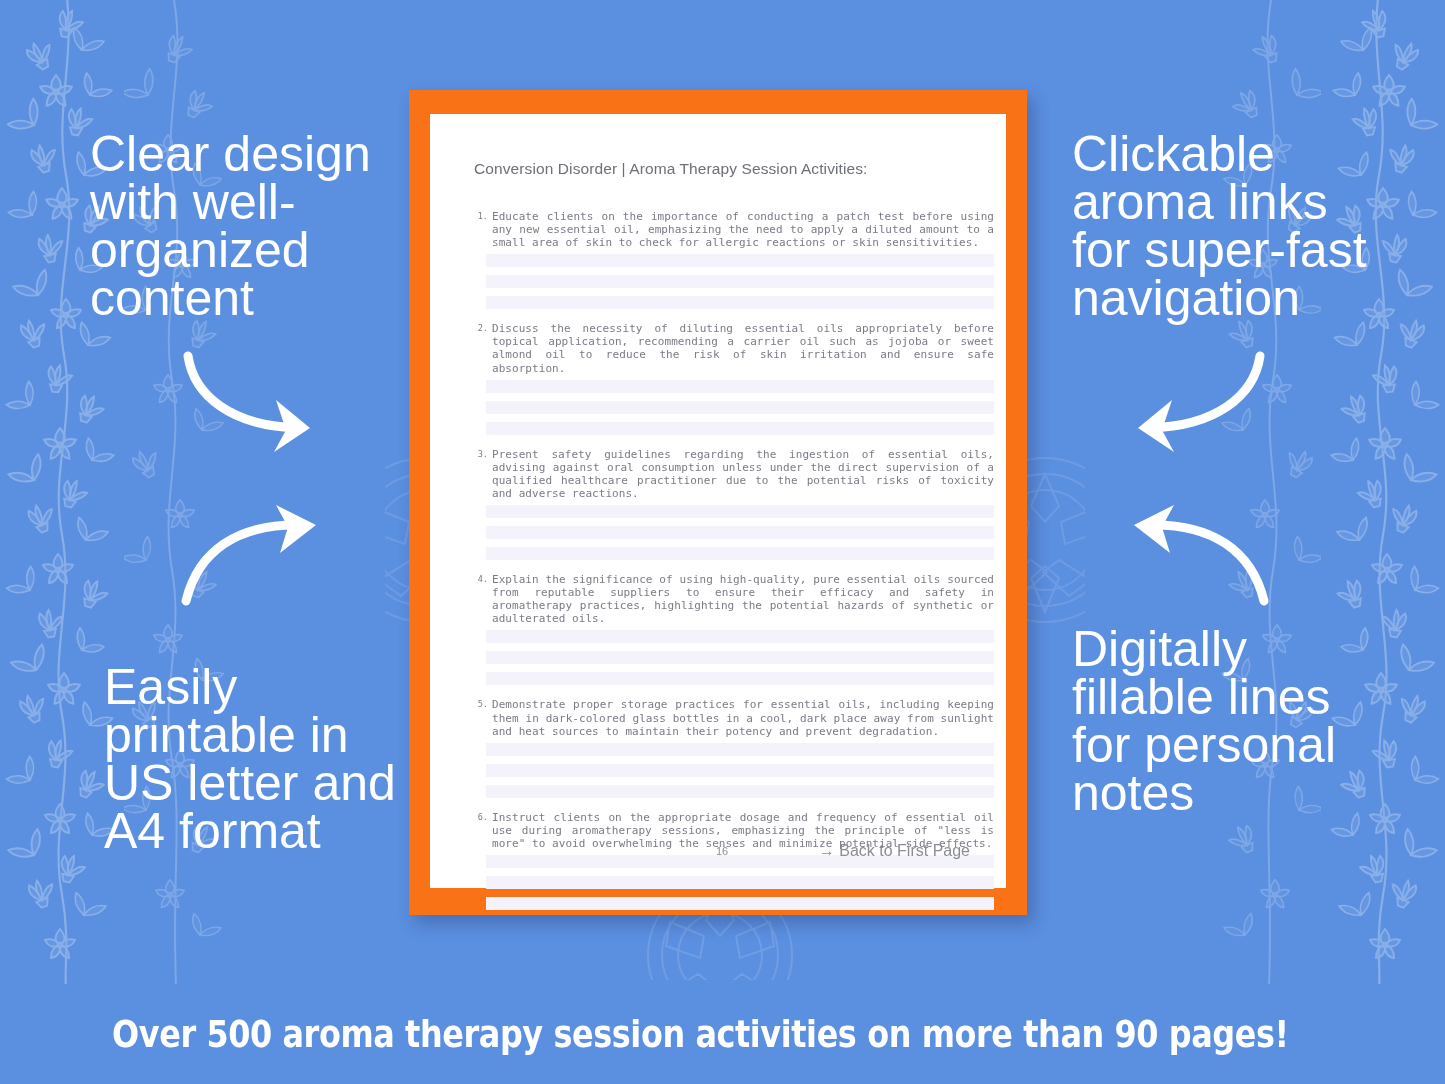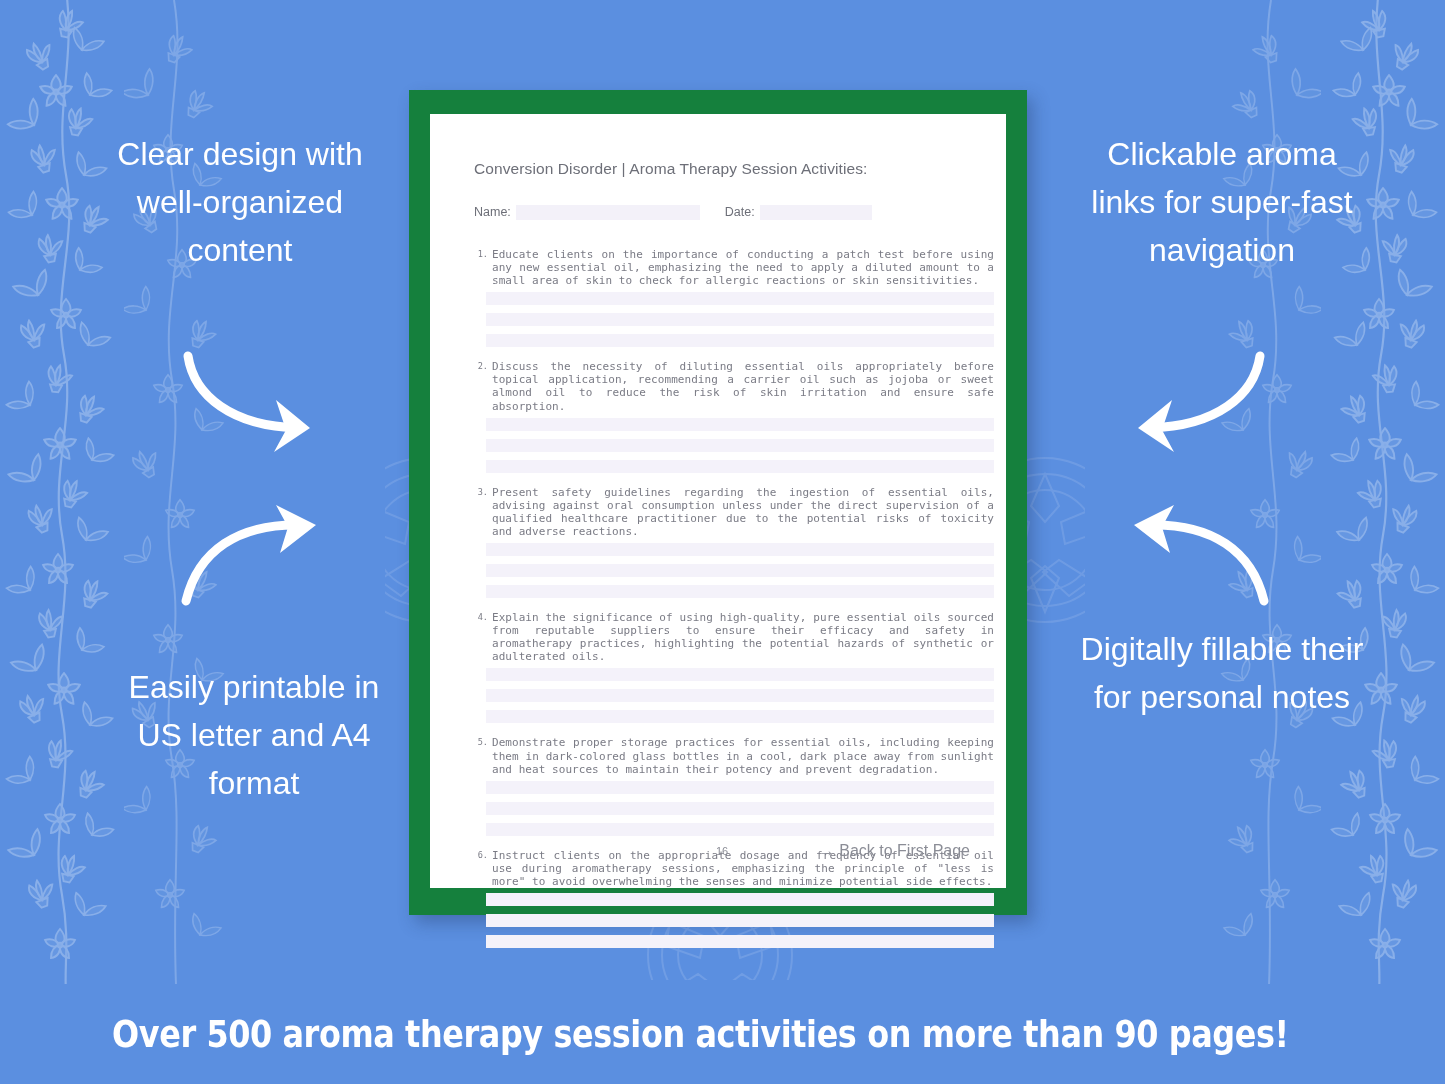--- a/index.html
+++ b/index.html
@@ -65,44 +65,43 @@
     white-space: nowrap;
     text-align: center;
   }
 
   
   .callout {
     position: absolute;
     color: #ffffff;
     font-family: "Liberation Sans", sans-serif;
     font-weight: 400;
-    font-size: 32px;
+    font-size: 50px;
     line-height: 48px;
-    text-align: center;
     width: 300px;
   }
   #callout-tl { left: 90px;   top: 130px; }
   #callout-bl { left: 104px;   top: 625px; margin-top: 38px; }
   #callout-tr { right: 73px;  top: 130px; }
   #callout-br { right: 73px;  top: 625px; }
 
   .arrow-svg { position: absolute; }
   #arrow-tl { left: 170px;  top: 348px; }
   #arrow-bl { left: 172px;  top: 505px; }
   #arrow-tr { left: 1098px; top: 348px; }
   #arrow-br { left: 1098px; top: 505px; }
 
   
   #doc-frame {
     position: absolute;
     left: 409px;
     top: 90px;
     width: 618px;
     height: 825px;
-    background: #15803d;
+    background: #f97316;
     box-shadow: 6px 8px 16px rgba(20,40,80,.30);
   }
   #doc-page {
     position: absolute;
     left: 21px;
     top: 24px;
     width: 576px;
     height: 774px;
     background: #ffffff;
   }
@@ -728,21 +727,21 @@
     </g>
   </svg>
 </div>
 
 <div class="callout" id="callout-tl">Clear design with well-organized content</div>
 
 <div class="callout" id="callout-bl">Easily printable in US letter and A4 format</div>
 
 <div class="callout" id="callout-tr">Clickable aroma links for super-fast navigation</div>
 
-<div class="callout" id="callout-br">Digitally fillable their for personal notes</div>
+<div class="callout" id="callout-br">Digitally fillable lines for personal notes</div>
 
 <svg class="arrow-svg" id="arrow-tl" width="180" height="105" viewBox="0 0 180 105">
   <path d="M18,8 C24,48 62,78 128,80" fill="none" stroke="#ffffff" stroke-width="9" stroke-linecap="round"></path>
   <path d="M106,52 L140,80 L104,104 L116,82 Z" fill="#ffffff"></path>
 </svg>
 
 <svg class="arrow-svg" id="arrow-bl" width="180" height="105" viewBox="0 0 180 105">
   <path d="M14,96 C26,46 66,18 130,20" fill="none" stroke="#ffffff" stroke-width="9" stroke-linecap="round"></path>
   <path d="M104,0 L144,20 L108,48 L116,22 Z" fill="#ffffff"></path>
 </svg>
@@ -761,28 +760,20 @@
   </g>
 </svg>
 
 <div id="doc-frame">
   <div id="doc-page">
 
     <div id="doc-inner">
 
       <div class="doc-title-line">Conversion Disorder | Aroma Therapy Session Activities:</div>
 
-      <div id="namedate-row">
-        <span class="nd-label">Name:</span>
-        <span class="nd-blank" id="name-blank"></span>
-        <span id="date-label-wrap">
-          <span class="nd-label">Date:</span>
-          <span class="nd-blank" id="date-blank"></span>
-        </span>
-      </div>
 
       <div id="activities-list">
           <div class="activity">
             <div class="activity-row">
               <div class="activity-num">1.</div>
               <div class="activity-text">Educate clients on the importance of conducting a patch test before using any new essential oil, emphasizing the need to apply a diluted amount to a small area of skin to check for allergic reactions or skin sensitivities.</div>
             </div>
             <div class="fill-lines">
               <div class="fill-line"></div>
               <div class="fill-line"></div>

